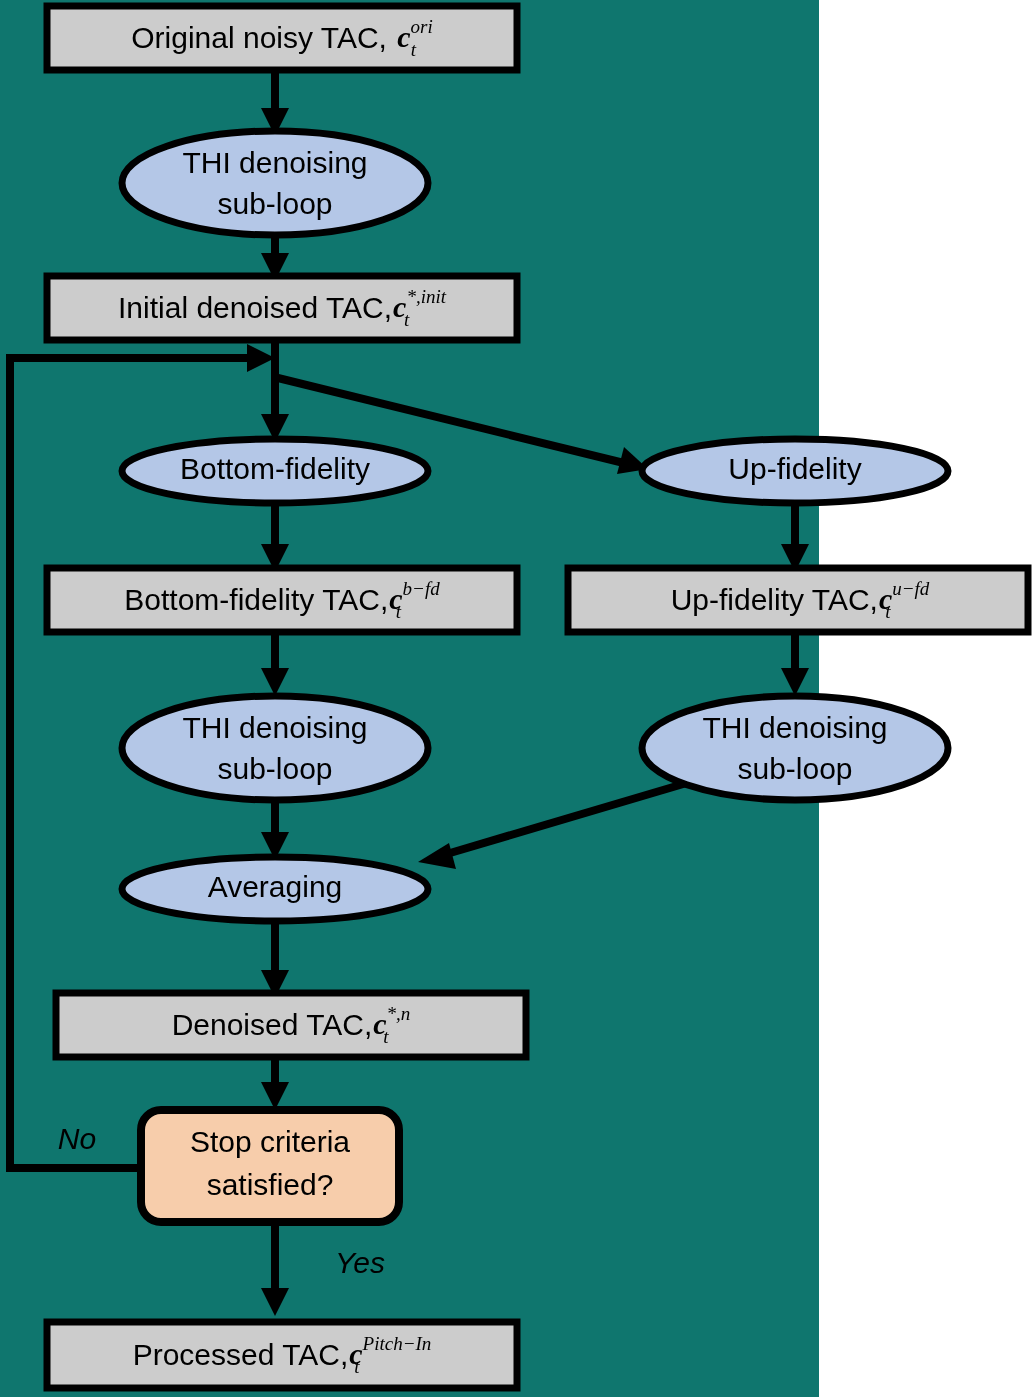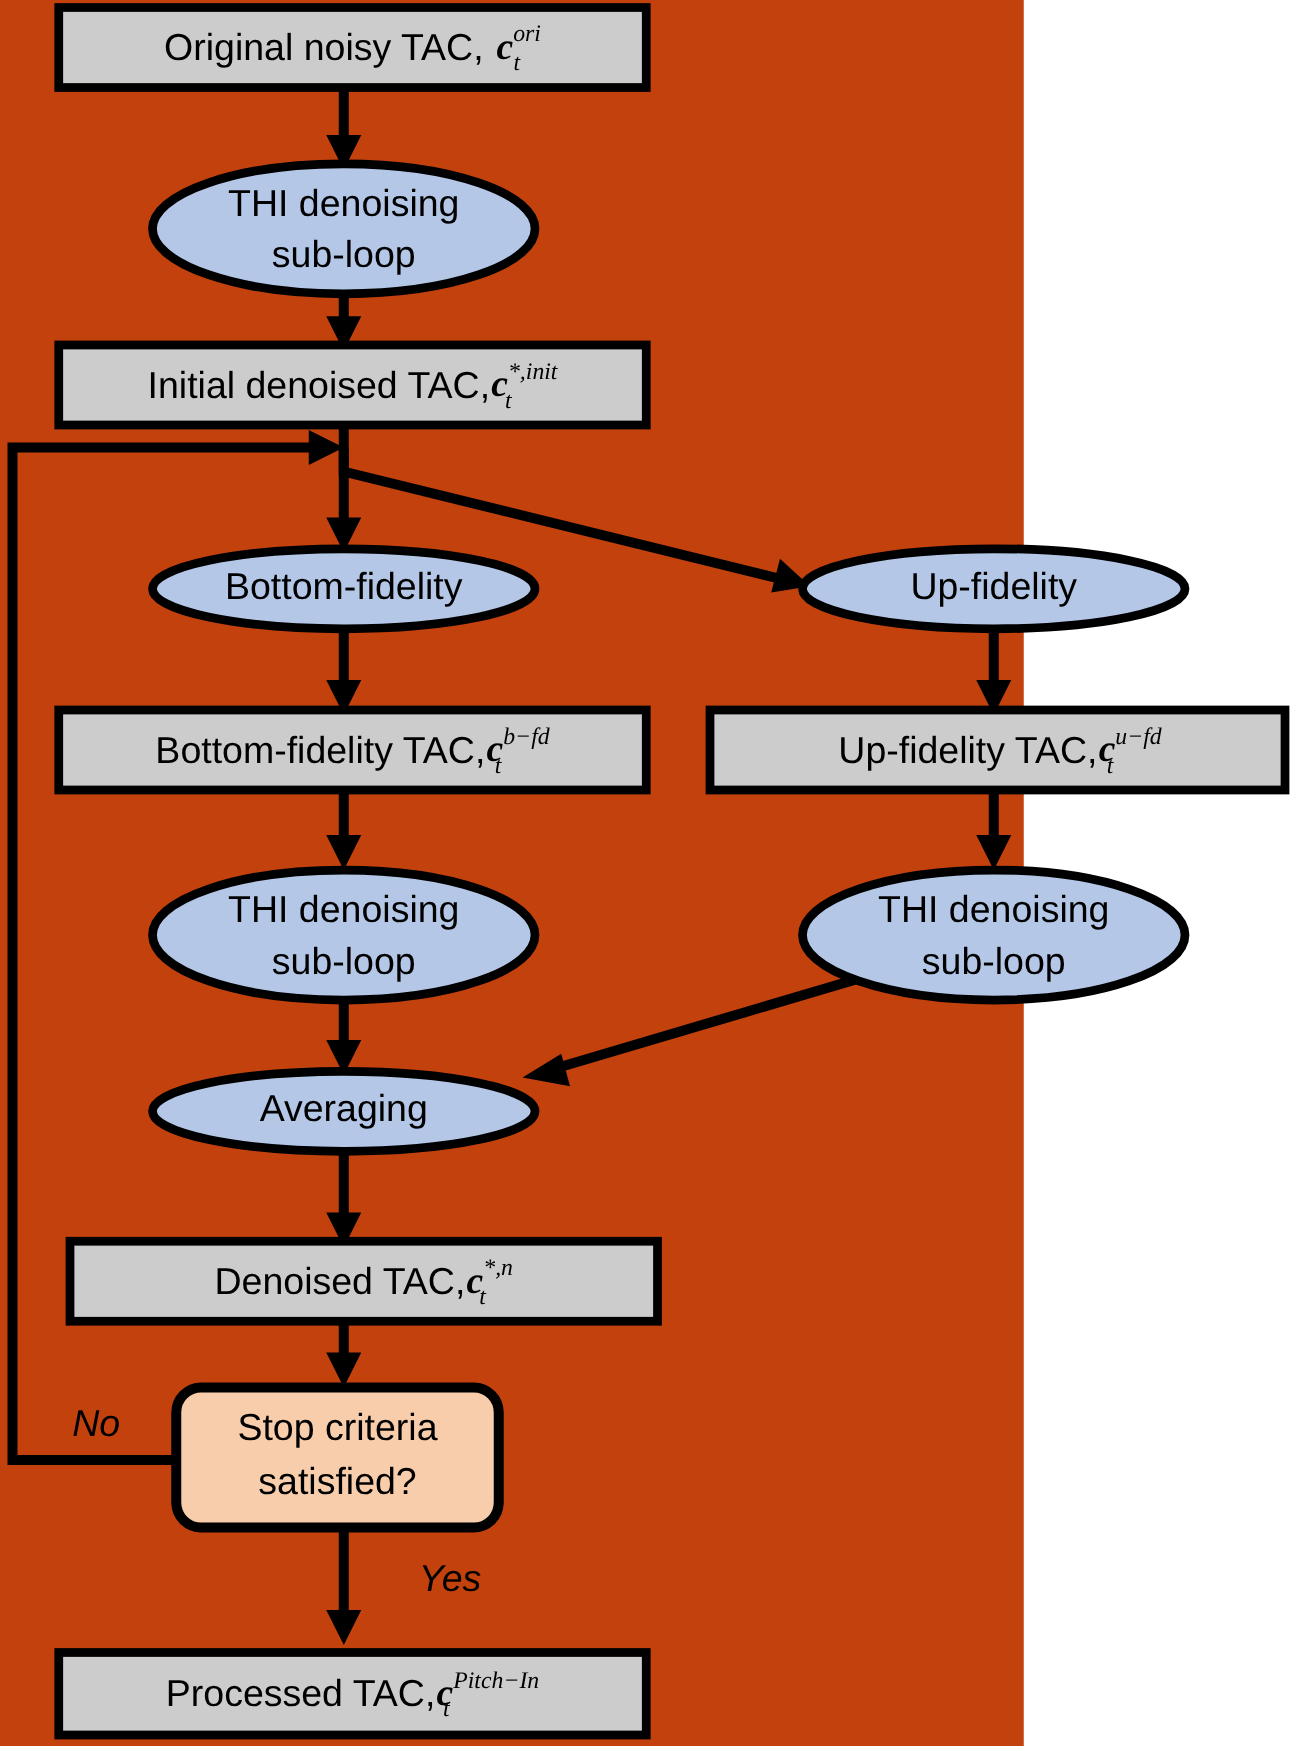--- a/index.html
+++ b/index.html
@@ -10,21 +10,21 @@
   body {
     width: 1033px;
     height: 1397px;
     font-family: "Liberation Sans", sans-serif;
     overflow: hidden;
   }
   #flow-root {
     position: relative;
     width: 819px;
     height: 1397px;
-    background: #c2410c;
+    background: #0f766e;
   }
   svg#flow-svg {
     position: absolute;
     left: 0;
     top: 0;
     width: 1033px;
     height: 1397px;
   }
   .node-label {
     font-family: "Liberation Sans", sans-serif;

